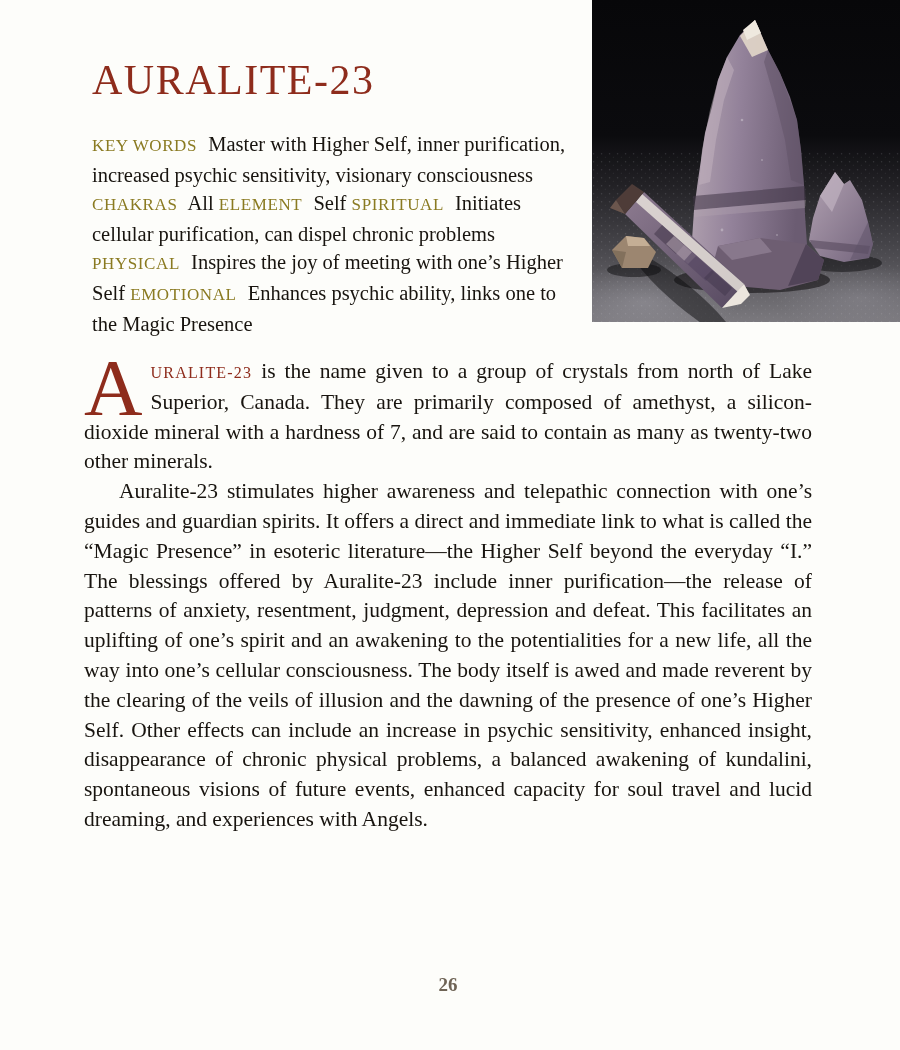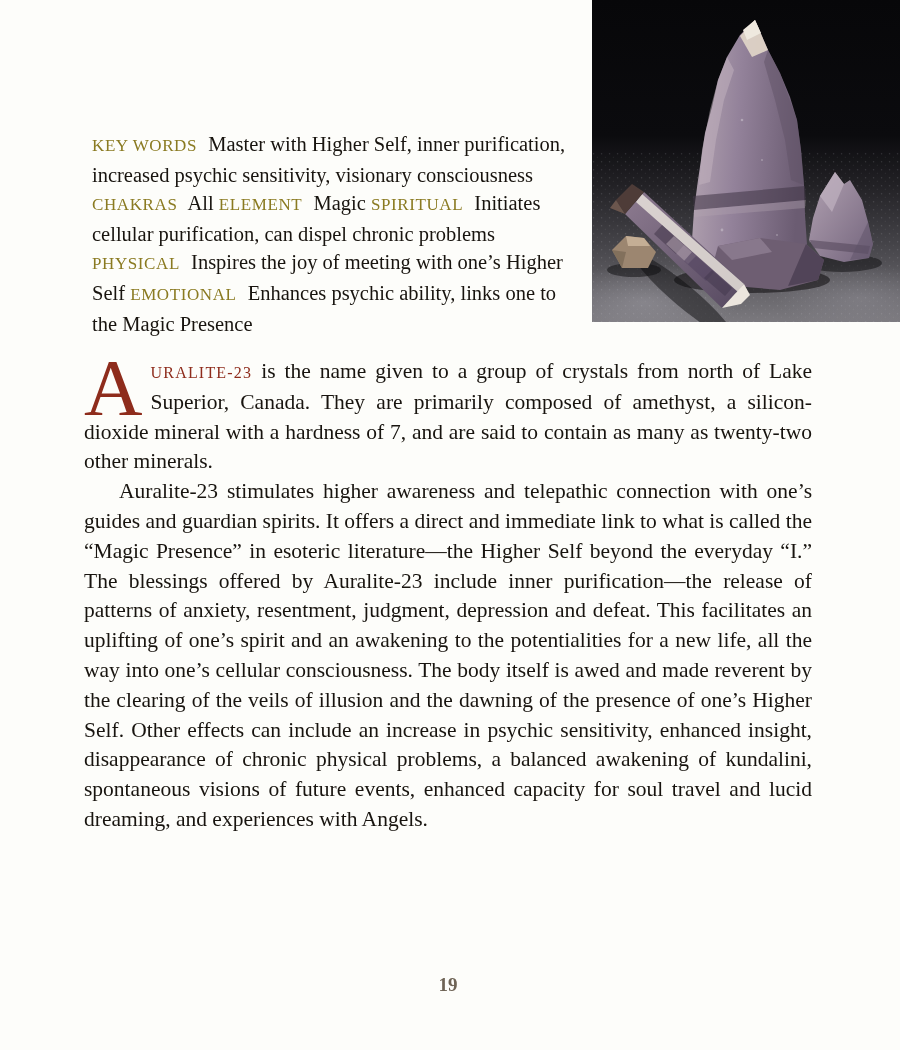--- a/index.html
+++ b/index.html
@@ -65,28 +65,29 @@
     text-align:center;
     font-size:19px;font-weight:700;
     color:var(--pageno);
   }
 </style>
 </head>
 <body>
 
 <div class="page">
 
+  <h1 class="title">AURALITE-23</h1>
 
   <p class="keywords">
     <span class="kw-label first">KEY WORDS</span>
     <span class="kw-text">Master with Higher Self, inner purification, increased psychic sensitivity, visionary consciousness</span>
     <span class="kw-label">CHAKRAS</span>
     <span class="kw-text">All</span>
     <span class="kw-label">ELEMENT</span>
-    <span class="kw-text">Magic</span>
+    <span class="kw-text">Self</span>
     <span class="kw-label">SPIRITUAL</span>
     <span class="kw-text">Initiates cellular purification, can dispel chronic problems</span>
     <span class="kw-label">PHYSICAL</span>
     <span class="kw-text">Inspires the joy of meeting with one’s Higher Self</span>
     <span class="kw-label">EMOTIONAL</span>
     <span class="kw-text">Enhances psychic ability, links one to the Magic Presence</span>
   </p>
 
   <div class="photo">
     <svg viewBox="0 0 308 322" preserveAspectRatio="none">
@@ -182,15 +183,15 @@
     </svg>
   </div>
 
   <div class="bodytext">
     <p class="para">
       <span class="dropcap">A</span><span class="leadcaps">URALITE-23</span><span> is the name given to a group of crystals from north of Lake Superior, Canada. They are primarily composed of amethyst, a silicon-dioxide mineral with a hardness of 7, and are said to contain as many as twenty-two other minerals.</span>
     </p>
     <p class="para indent">Auralite-23 stimulates higher awareness and telepathic connection with one’s guides and guardian spirits. It offers a direct and immediate link to what is called the “Magic Presence” in esoteric literature—the Higher Self beyond the everyday “I.” The blessings offered by Auralite-23 include inner purification—the release of patterns of anxiety, resentment, judgment, depression and defeat. This facilitates an uplifting of one’s spirit and an awakening to the potentialities for a new life, all the way into one’s cellular consciousness. The body itself is awed and made reverent by the clearing of the veils of illusion and the dawning of the presence of one’s Higher Self. Other effects can include an increase in psychic sensitivity, enhanced insight, disappearance of chronic physical problems, a balanced awakening of kundalini, spontaneous visions of future events, enhanced capacity for soul travel and lucid dreaming, and experiences with Angels.</p>
   </div>
 
-  <div class="pageno">19</div>
+  <div class="pageno">26</div>
 
 </div>
 
 </body></html>

